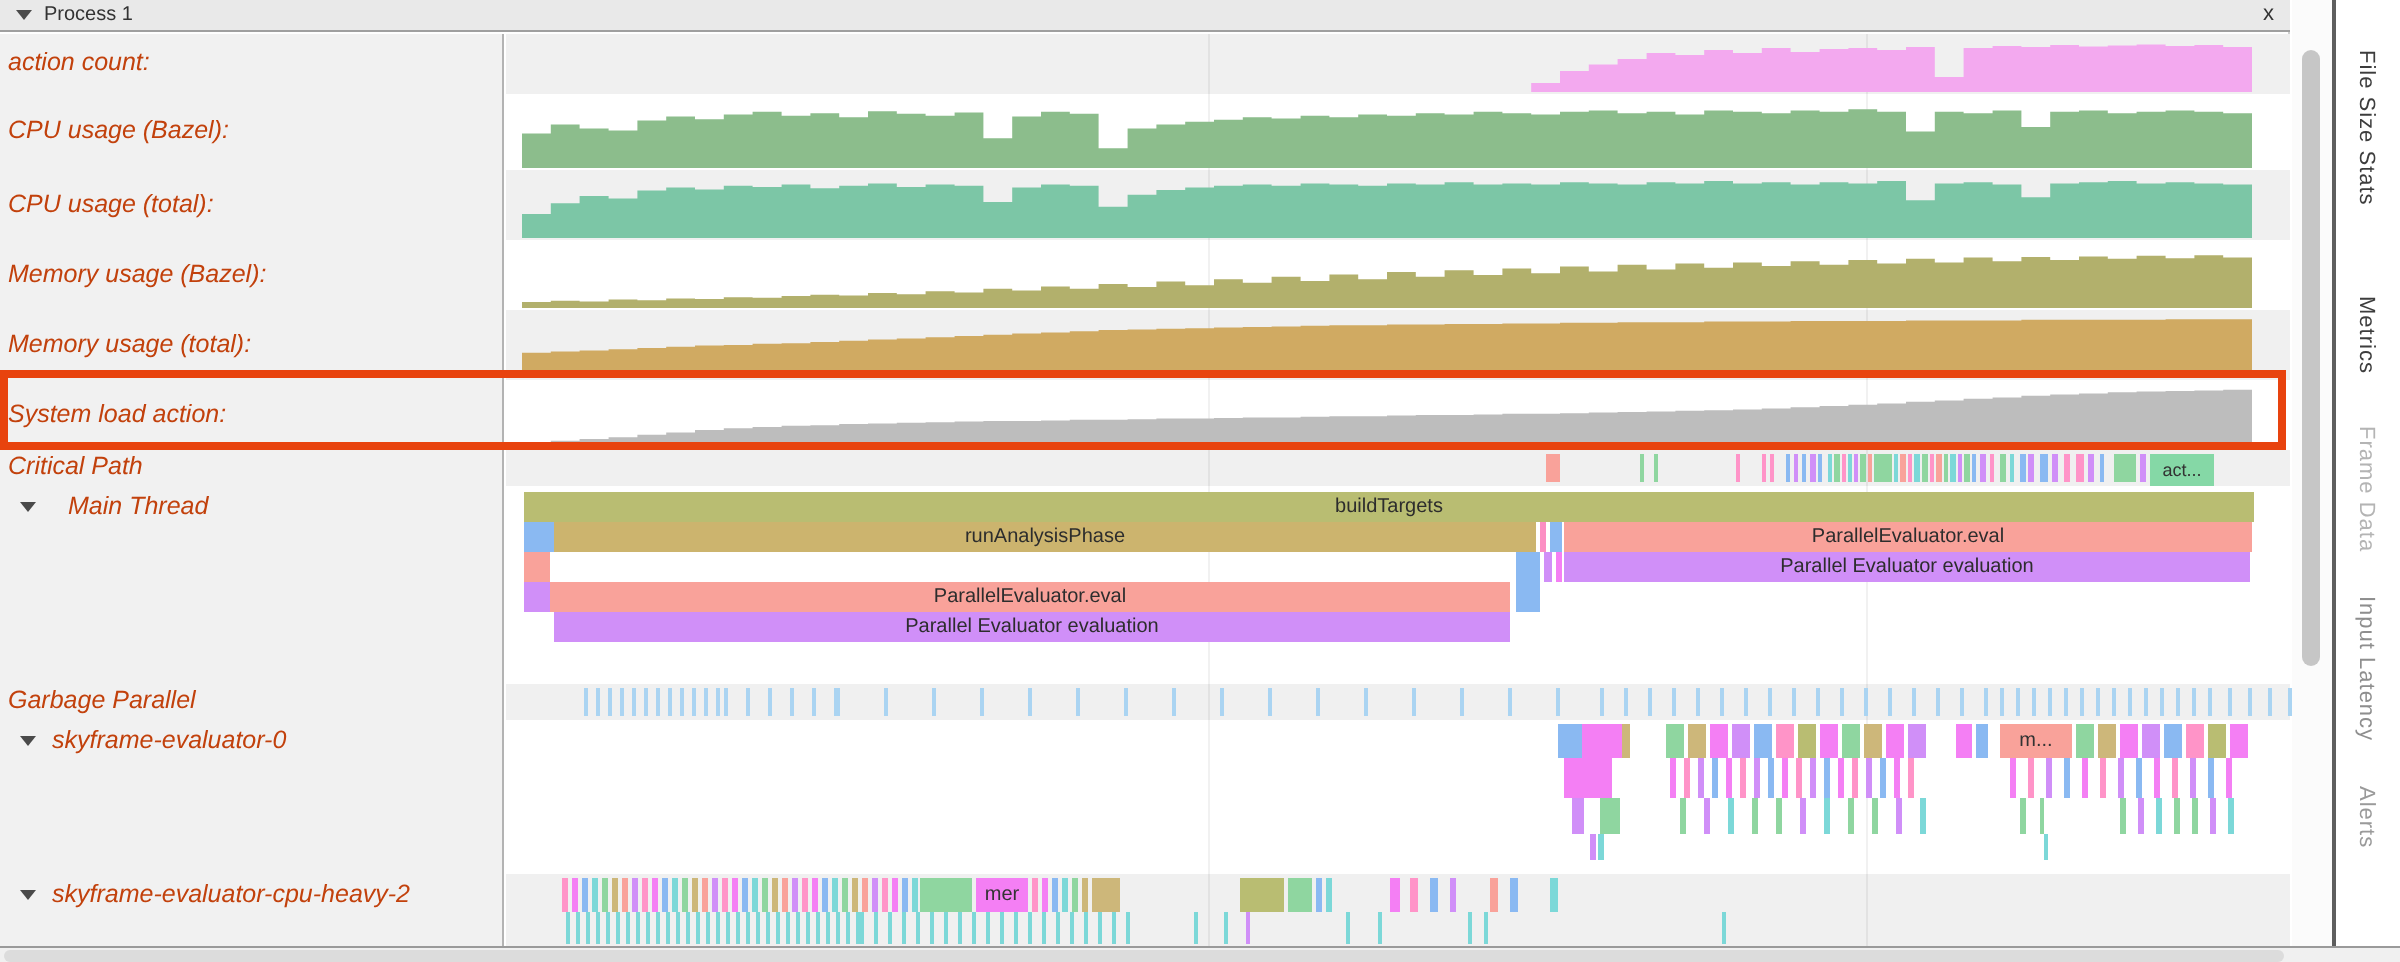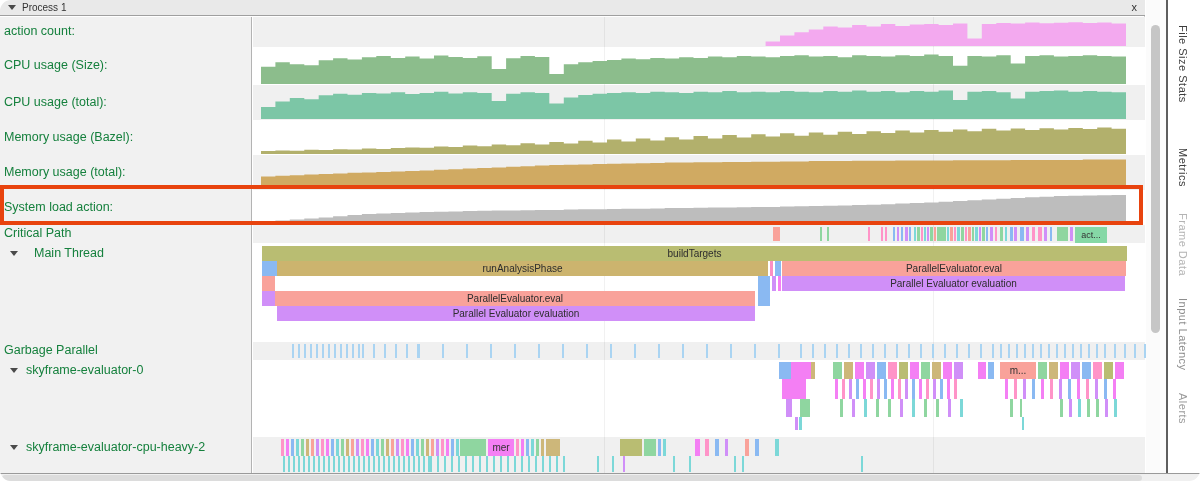--- a/index.html
+++ b/index.html
@@ -1,27 +1,27 @@
 <!DOCTYPE html>
 <html><head>
 <meta charset="utf-8">
 <style>
   html,body{margin:0;padding:0;background:#fff;}
   *{box-sizing:border-box;}
   .app{position:relative;width:1200px;height:481px;overflow:hidden;
-       font-family:"Liberation Sans",sans-serif;background:#fff;border-radius:11px;}
+       font-family:"Liberation Sans",sans-serif;background:#fff;}
   .main{position:absolute;left:0;top:0;width:1145px;height:473px;background:#fff;border-right:1px solid #cfcfcf;}
   .process-bar{position:absolute;left:0;top:0;width:1145px;height:16px;background:#e9e9e9;
                border-bottom:1px solid #9f9f9f;font-size:10px;color:#333;}
   .process-caret{position:absolute;left:8px;top:5px;width:0;height:0;
                  border-left:4px solid transparent;border-right:4px solid transparent;border-top:5px solid #4a4a4a;}
   .process-title{position:absolute;left:22px;top:2px;}
   .process-close{position:absolute;right:8px;top:1px;font-size:11px;color:#333;cursor:pointer;}
   .left-panel{position:absolute;left:0;top:17px;width:252px;height:456px;background:#f1f1f1;border-right:1px solid #b3b3b3;}
-  .row-label{position:absolute;left:4px;font-size:12.5px;color:#15803d;white-space:nowrap;}
+  .row-label{position:absolute;left:4px;font-size:12.5px;color:#c2410c;white-space:nowrap;font-style:italic;}
   .row-caret{position:absolute;width:0;height:0;border-left:4px solid transparent;border-right:4px solid transparent;border-top:5px solid #4a4a4a;}
   .chart-area{position:absolute;left:253px;top:0;width:892px;height:473px;}
   .band{position:absolute;left:0;width:892px;}
   .gridline{position:absolute;top:17px;width:1px;height:456px;background:rgba(0,0,0,0.055);}
   .tick{position:absolute;}
   .flame-bar{position:absolute;height:15px;font-size:10px;color:#2d2d2d;text-align:center;
              line-height:15px;overflow:hidden;white-space:nowrap;}
   .mini-label{font-size:9px;color:#333;text-align:center;line-height:17px;overflow:hidden;white-space:nowrap;}
   .highlight-rect{position:absolute;border:4px solid #e8430e;background:transparent;pointer-events:none;z-index:40;}
   .h-scrollbar{position:absolute;left:0;top:473px;width:1200px;height:8px;background:#f0f0f0;border-top:1px solid #9a9a9a;}
@@ -38,21 +38,21 @@
 
 <div class="app">
   <div class="main">
     <div class="process-bar">
       <span class="process-caret"></span>
       <span class="process-title">Process 1</span>
       <span class="process-close">x</span>
     </div>
     <div class="left-panel" id="left-panel">
         <div class="row-label" style="top: 7px; left: 4px;">action count:</div>
-        <div class="row-label" style="top: 41px; left: 4px;">CPU usage (Size):</div>
+        <div class="row-label" style="top: 41px; left: 4px;">CPU usage (Bazel):</div>
         <div class="row-label" style="top: 77.5px; left: 4px;">CPU usage (total):</div>
         <div class="row-label" style="top: 112.5px; left: 4px;">Memory usage (Bazel):</div>
         <div class="row-label" style="top: 147.5px; left: 4px;">Memory usage (total):</div>
         <div class="row-label" style="top: 182.5px; left: 4px;">System load action:</div>
         <div class="row-label" style="top: 209px; left: 4px;">Critical Path</div>
         <span class="row-caret" style="left: 10px; top: 234px;"></span>
         <div class="row-label" style="top: 229px; left: 34px;">Main Thread</div>
         <div class="row-label" style="top: 326px; left: 4px;">Garbage Parallel</div>
         <span class="row-caret" style="left: 10px; top: 351px;"></span>
         <div class="row-label" style="top: 346px; left: 26px;">skyframe-evaluator-0</div>

